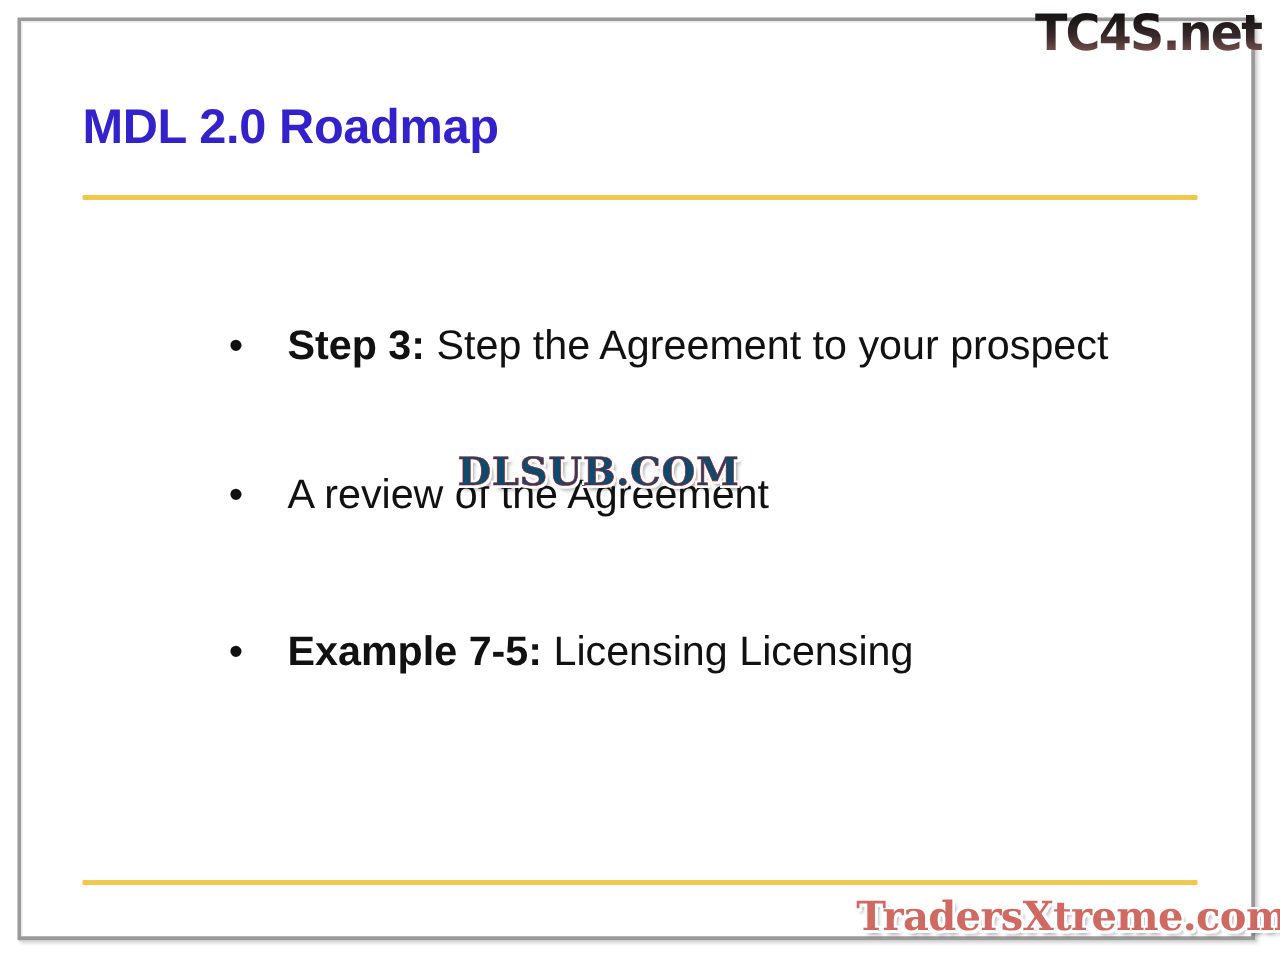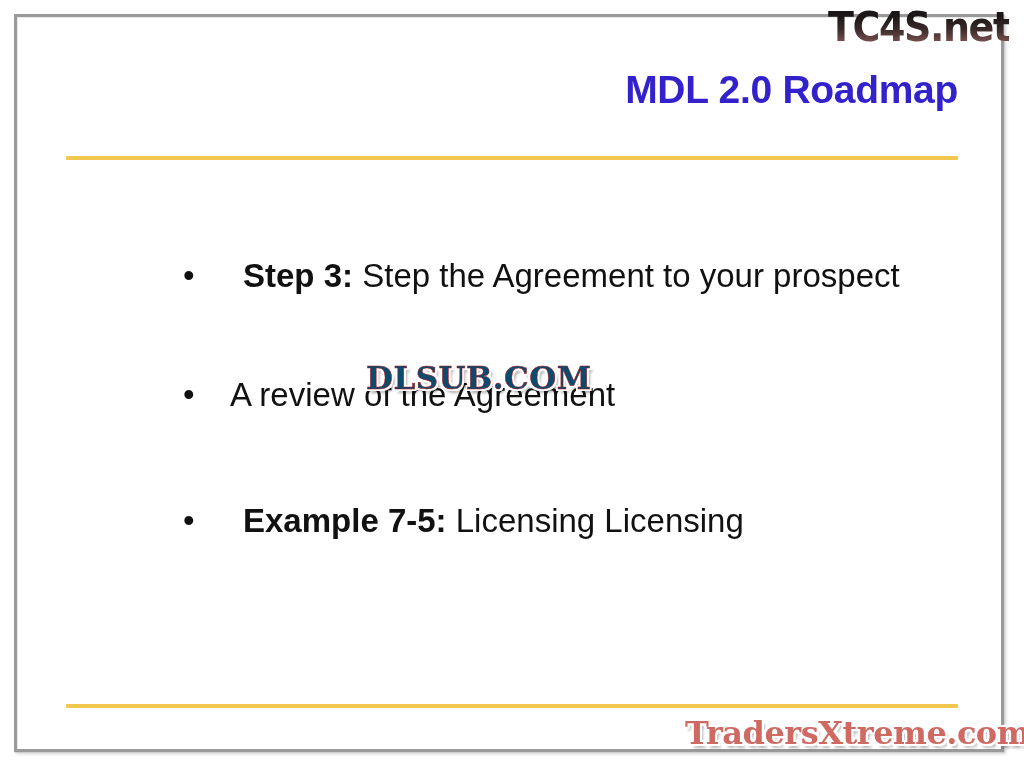--- a/index.html
+++ b/index.html
@@ -39,23 +39,23 @@
     box-sizing: border-box;
     border-top: 1px solid #e9e9e9;
     border-left: 1px solid #e9e9e9;
     pointer-events: none;
   }
 
   
   #title {
     position: absolute;
     left: 66px;
-    top: 68px;
+    top: 80px;
     width: 892px;
-    text-align: right;
+    text-align: left;
     font-size: 39px;
     font-weight: bold;
     color: #3322cc;
     letter-spacing: -0.3px;
     white-space: nowrap;
   }
 
   
   .gold-rule {
     position: absolute;
@@ -84,21 +84,21 @@
   }
   .bullet-dot {
     position: absolute;
     left: 8px;
     top: 0;
     font-size: 33px;
     line-height: 47px;
     color: #111111;
   }
   .bullet-text { display: block; }
-  .bullet-text .lead { font-weight: bold; margin-left: 13px; }
+  .bullet-text .lead { font-weight: bold; }
   #bullet-1 { margin-bottom: 0; }
   #bullet-2 { margin-top: 72px; }
   #bullet-3 { margin-top: 79px; }
 
   
   #wm-tc4s {
     position: absolute;
     left: 828px;
     top: 4px;
     font-family: "DejaVu Sans", sans-serif;

